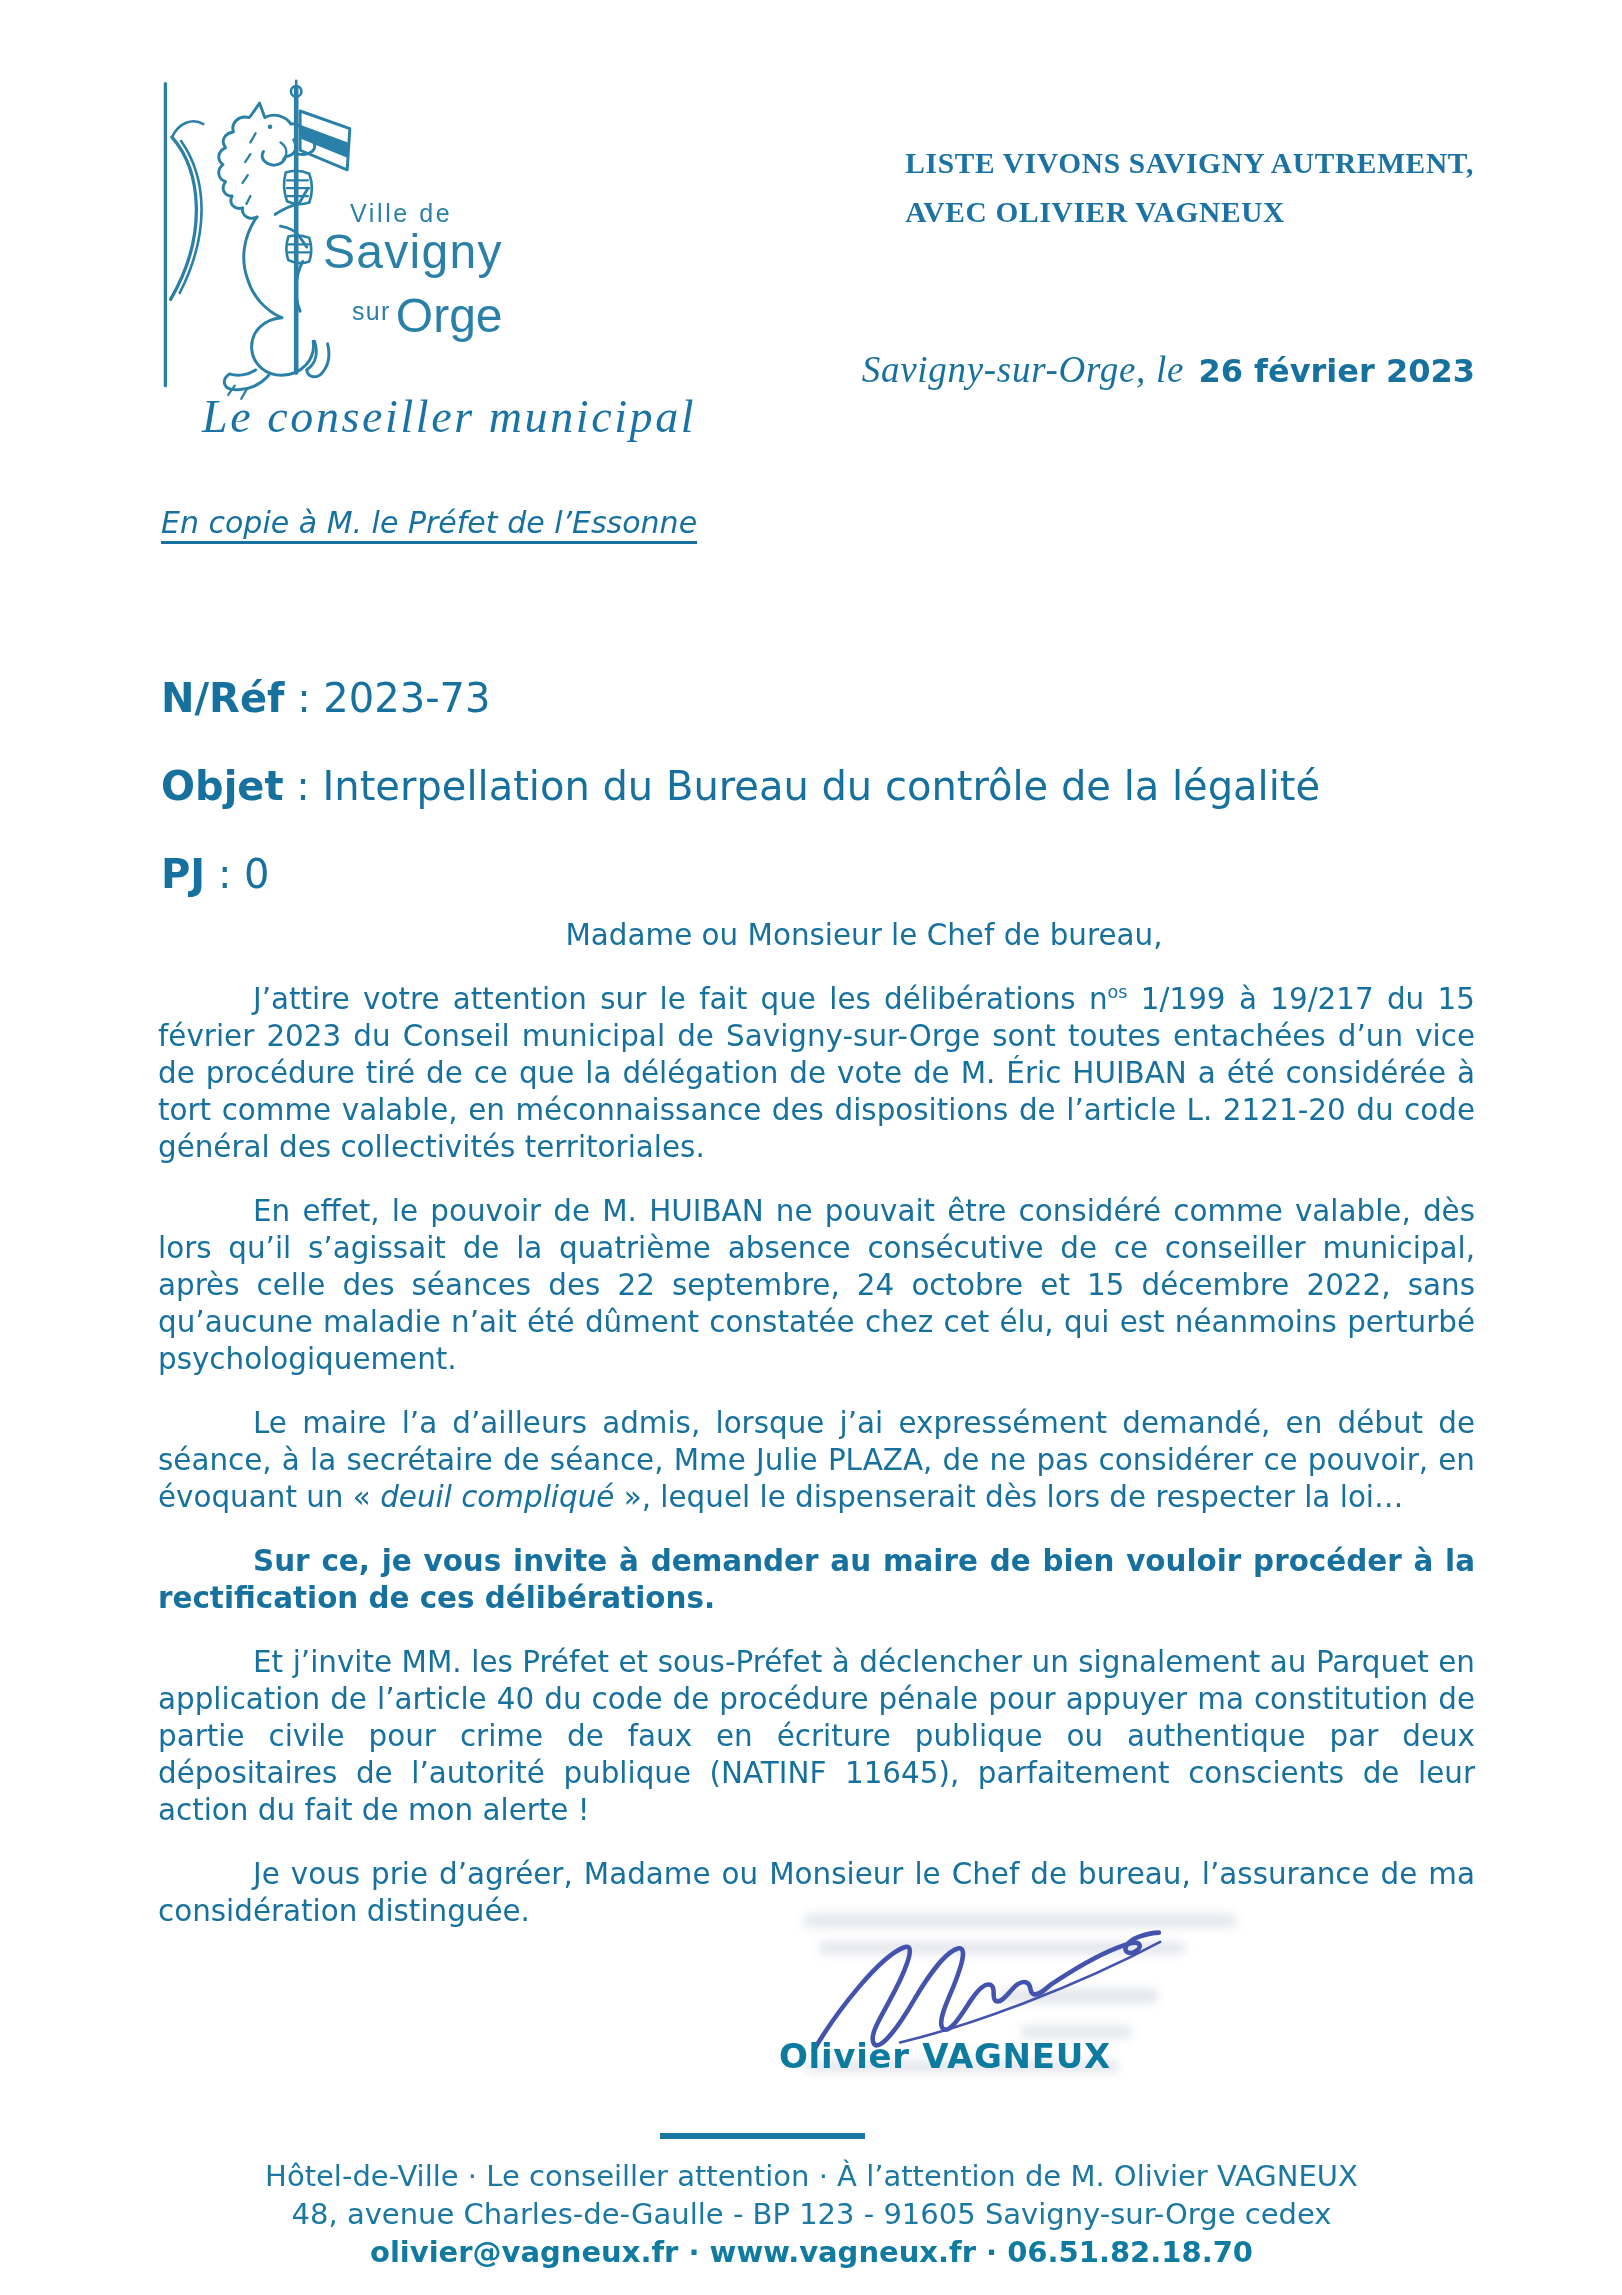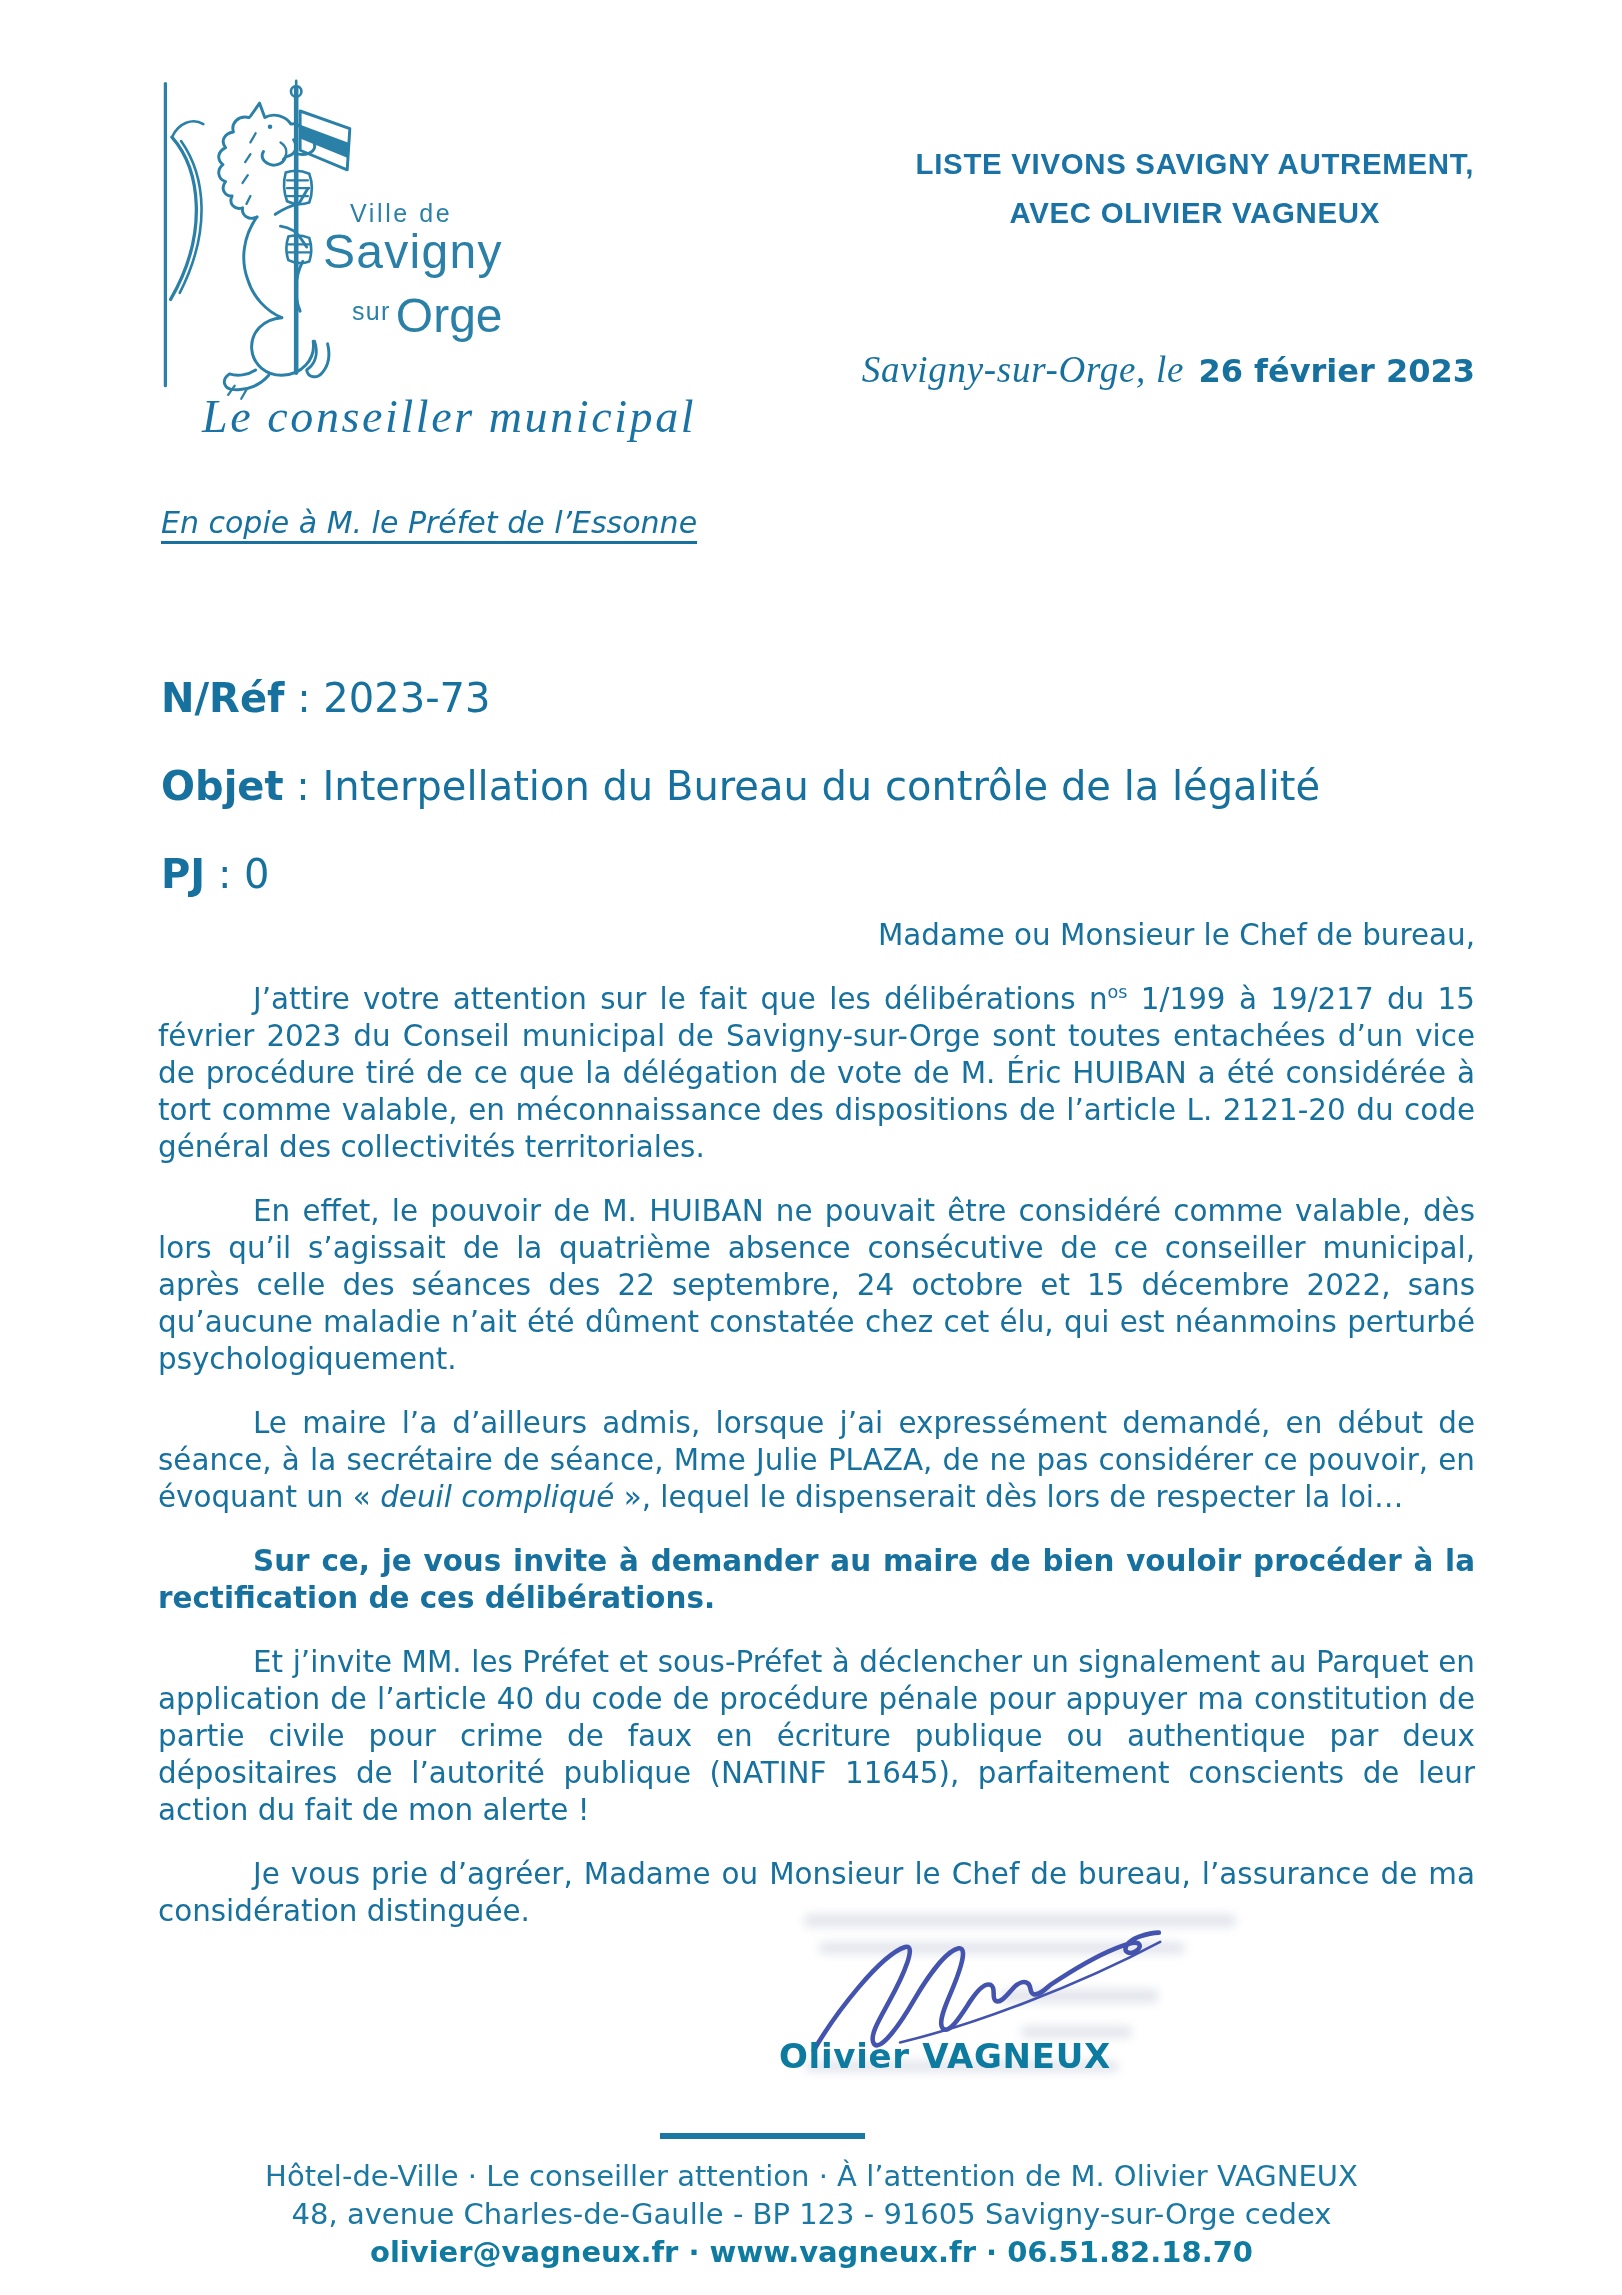--- a/index.html
+++ b/index.html
@@ -13,23 +13,23 @@
   .logo svg { position:absolute; left:0; top:0; }
   .logo-text { font-family:"Liberation Sans", sans-serif; color:#2b80a8; }
   .logo-villede { position:absolute; left:198px; top:122px; font-size:25px; letter-spacing:2.6px; }
   .logo-savigny { position:absolute; left:171px; top:147px; font-size:48px; letter-spacing:1.3px; }
   .logo-surorge { position:absolute; left:200px; top:211px; }
   .logo-sur  { font-size:25px; letter-spacing:1.3px; vertical-align:11.8px; }
   .logo-orge { font-size:48px; margin-left:5.2px;text-align:center; }
 
   
   .header-title {
-    position:absolute; top:139px; right:149px; text-align:center;
+    position:absolute; top:139px; right:149px; text-align:left;
     font-weight:700; font-size:29.4px; line-height:49px; letter-spacing:0.7px; color:#1a73a4;
-    font-family:Liberation Sans, sans-serif;
+    font-family:Liberation Serif, serif;
   }
   .dateline { position:absolute; top:348px; right:148px; white-space:nowrap; }
   .dateline .place { font-family:"Liberation Serif", serif; font-style:italic; font-size:37px; letter-spacing:0.7px; }
   .dateline .date  { font-weight:700; font-size:32px; margin-left:14.4px; }
 
   
   .role {
     position:absolute; left:161px; top:390px;
     font-family:"Liberation Serif", serif; font-style:italic;
     font-size:46px; letter-spacing:2.6px; color:#1a73a4;margin-left:41px;
@@ -46,21 +46,21 @@
   .refs { position:absolute; left:161px; top:675px; font-size:40px; }
   .refs .row { margin-bottom:42px; }
   .refs .lbl { font-weight:700; }
 
   
   .body {
     position:absolute; left:158px; top:917px; width:1317px;
     font-size:29.4px; line-height:37px; text-align:justify;
   }
   .body p { margin:0 0 27px 0; text-indent:95px; }
-  .body p.no-justify { text-align:right; }
+  .body p.no-justify { text-align:center; }
   .body .bold { font-weight:700; }
   .body .it { font-style:italic; }
   .body sup { font-size:60%; line-height:0; }
 
   
   .ghost { position:absolute; background:#ccd1de; filter:blur(4.6px); opacity:.55; border-radius:5.2px; }
   .sig-svg { position:absolute; left:802px; top:1914px; }
   .sig-name {
     position:absolute; left:779px; top:2036px; width:366px; 
     font-size:34px; font-weight:700; color:#0d7ba0; letter-spacing:0.7px;

